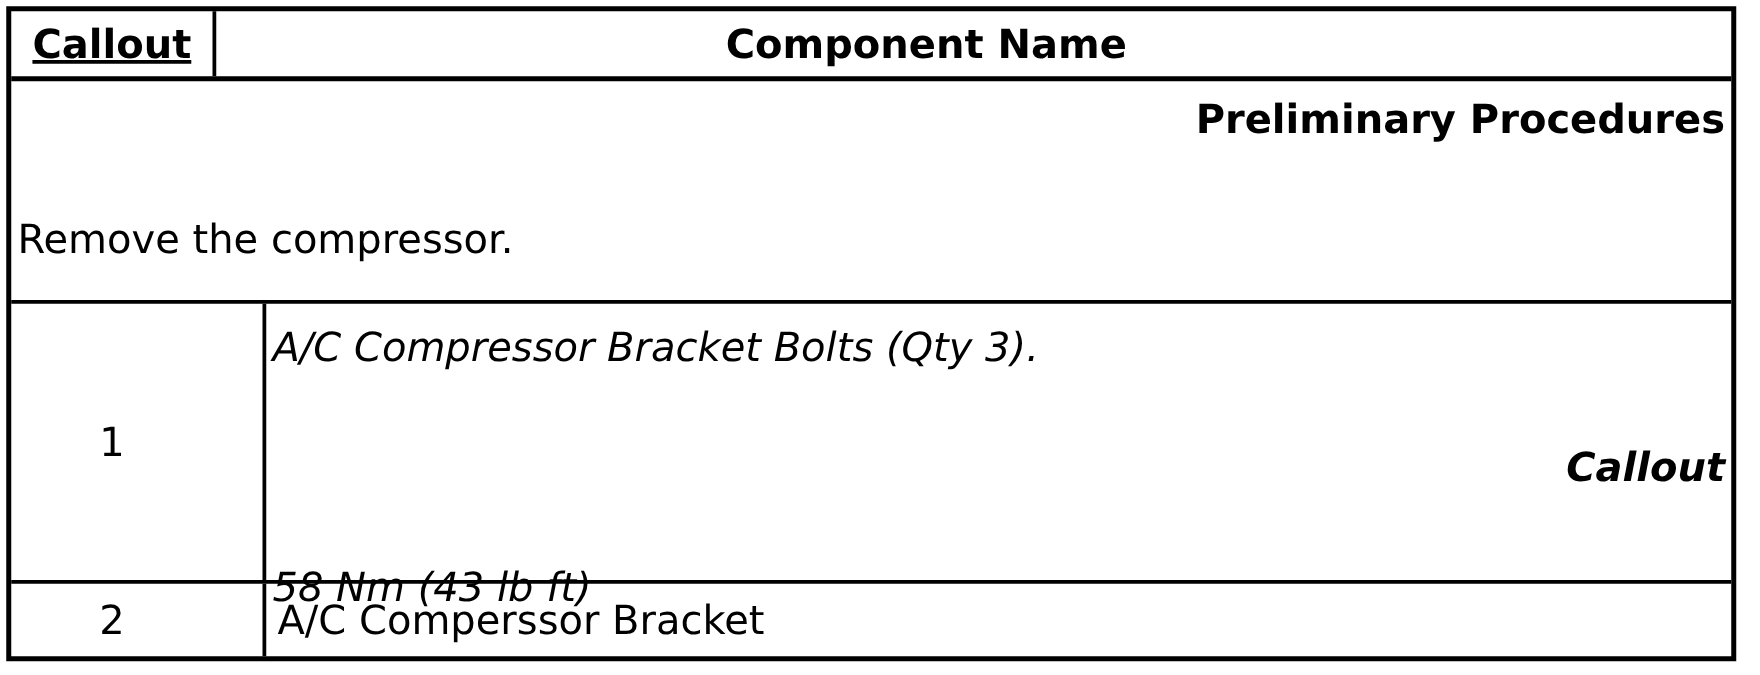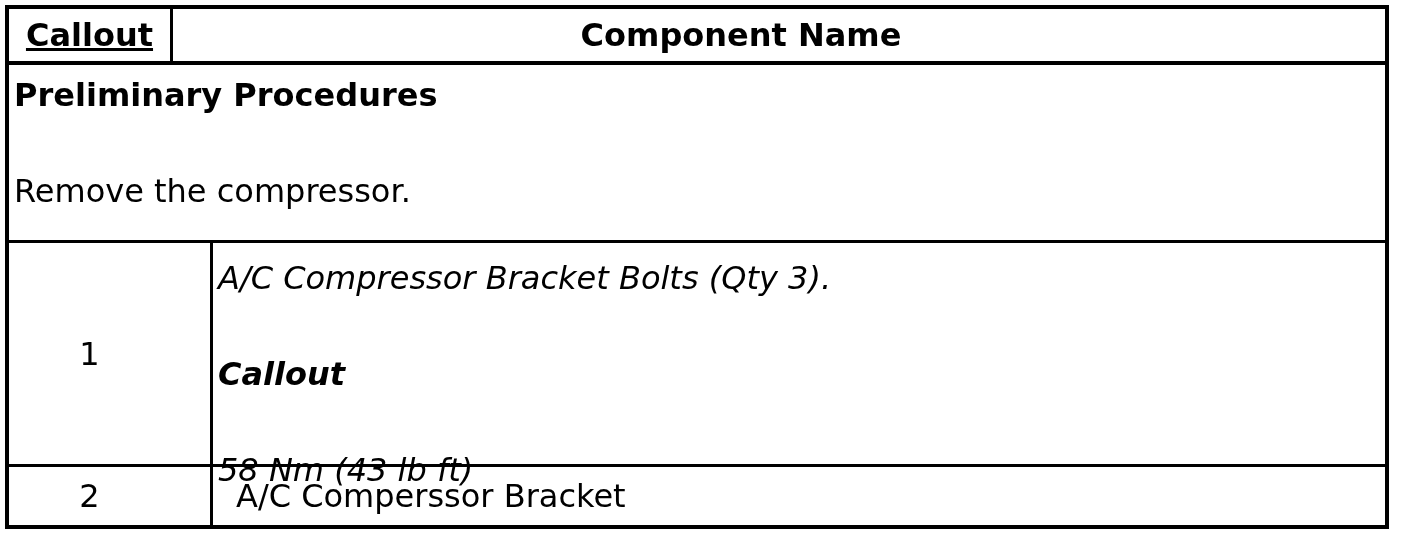--- a/index.html
+++ b/index.html
@@ -71,31 +71,32 @@
   .row-item1 .content-col {
     padding: 15px 5px 0 5px;
     font-style: italic;
   }
   .row-item2 {
     height: 58px;
   }
   .row-item2 .content-col {
     display: flex;
     align-items: center;
-    padding-left: 23px;
+    padding-left: 9px;
   }
   .line {
     line-height: 40px;
     white-space: nowrap;
   }
   .gap {
     margin-top: 56px;
   }
   .bold {
     font-weight: bold;
+    text-align: right;
   }
   .num-cell {
     
     padding-right: 40px;
   }
 </style>
 </head>
 <body>
 
 <div class="tbl">

